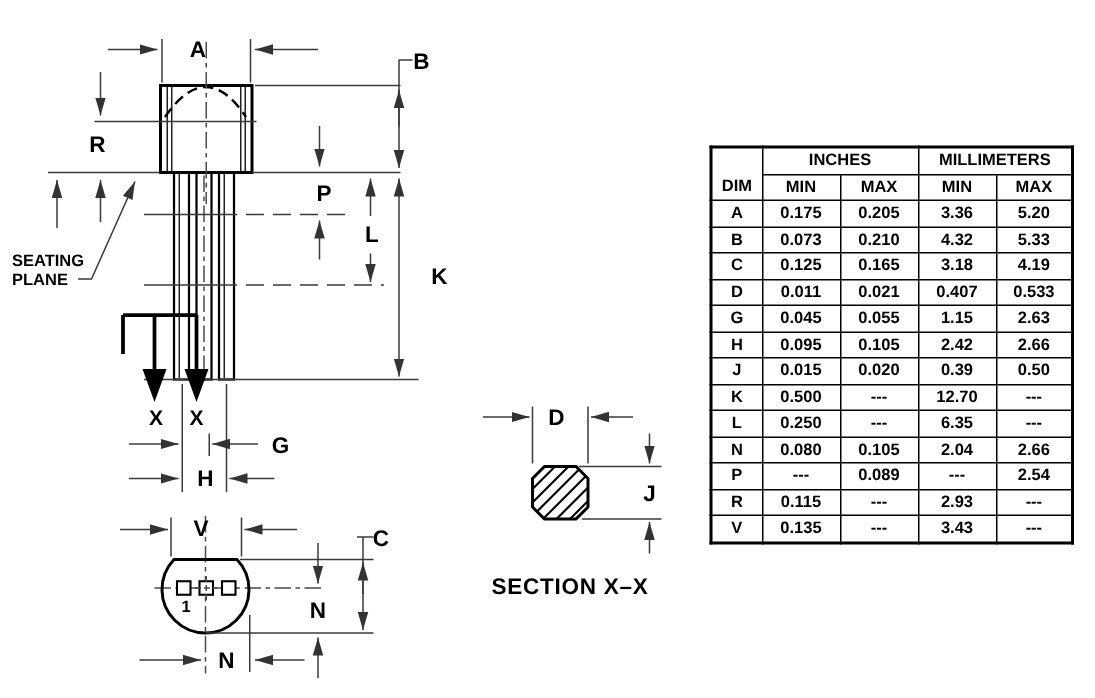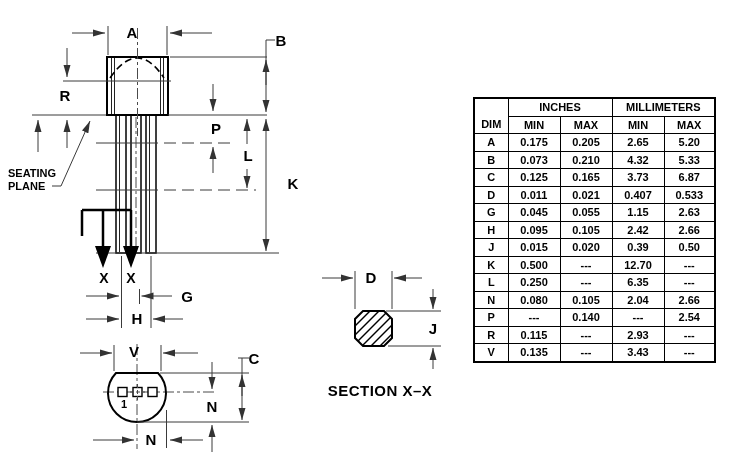--- a/index.html
+++ b/index.html
@@ -253,36 +253,36 @@
           <th>MAX</th>
           <th>MIN</th>
           <th>MAX</th>
         </tr>
       </thead>
       <tbody>
           <tr>
             <td>A</td>
             <td>0.175</td>
             <td>0.205</td>
-            <td>2.65</td>
+            <td>3.36</td>
             <td>5.20</td>
           </tr>
           <tr>
             <td>B</td>
             <td>0.073</td>
             <td>0.210</td>
             <td>4.32</td>
             <td>5.33</td>
           </tr>
           <tr>
             <td>C</td>
             <td>0.125</td>
             <td>0.165</td>
-            <td>3.73</td>
-            <td>6.87</td>
+            <td>3.18</td>
+            <td>4.19</td>
           </tr>
           <tr>
             <td>D</td>
             <td>0.011</td>
             <td>0.021</td>
             <td>0.407</td>
             <td>0.533</td>
           </tr>
           <tr>
             <td>G</td>
@@ -322,21 +322,21 @@
           <tr>
             <td>N</td>
             <td>0.080</td>
             <td>0.105</td>
             <td>2.04</td>
             <td>2.66</td>
           </tr>
           <tr>
             <td>P</td>
             <td>---</td>
-            <td>0.140</td>
+            <td>0.089</td>
             <td>---</td>
             <td>2.54</td>
           </tr>
           <tr>
             <td>R</td>
             <td>0.115</td>
             <td>---</td>
             <td>2.93</td>
             <td>---</td>
           </tr>

